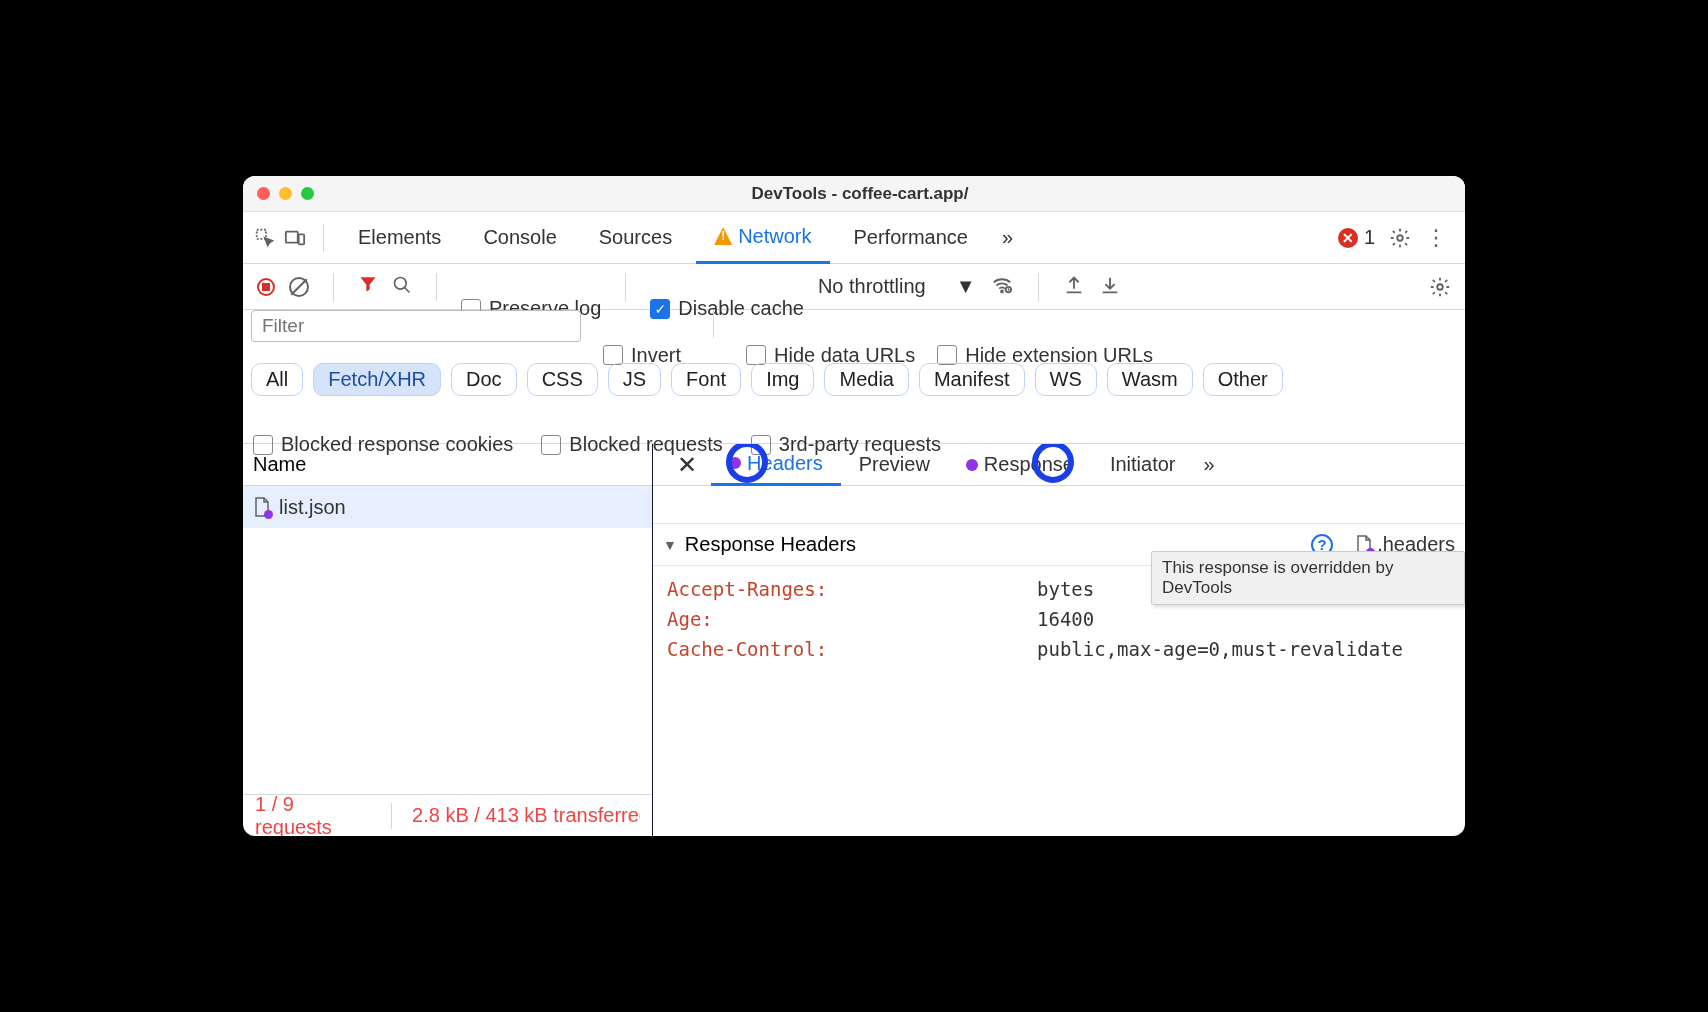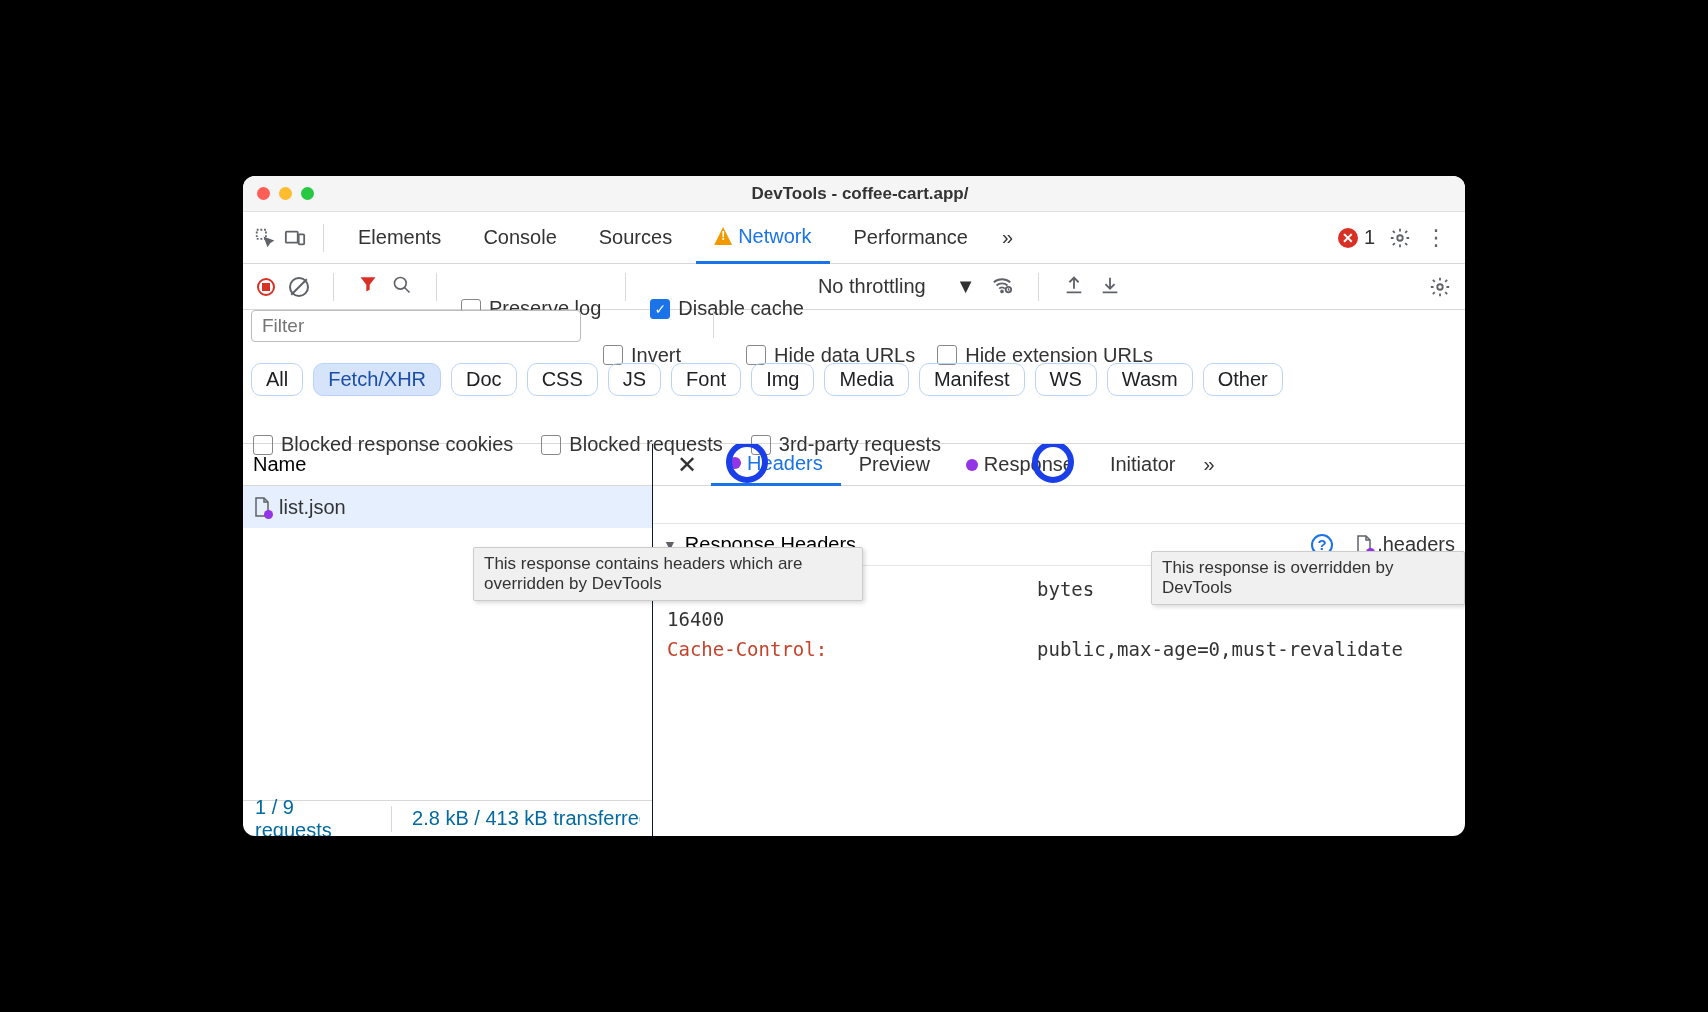--- a/index.html
+++ b/index.html
@@ -119,21 +119,21 @@
   border-right: 1px solid #0f172a;
   display: flex;
   flex-direction: column;
 }
 .name-hdr { height: 42px; display: flex; align-items: center; padding: 0 10px; font-size: 20px; border-bottom: 1px solid #d8d8d8; }
 .file-row { height: 42px; display: flex; align-items: center; padding: 0 10px; gap: 8px; background: #e5effd; font-size: 20px; color: #333; }
 .file-icon { width: 18px; height: 20px; position: relative; }
 .file-icon svg { width: 18px; height: 20px; }
 .file-dot { position: absolute; bottom: -2px; right: -2px; width: 9px; height: 9px; border-radius: 50%; background: #9334e6; }
 .left-spacer { flex: 1; }
-.status-bar { height: 36px; border-top: 1px solid #d8d8d8; display: flex; align-items: center; padding: 0 12px; gap: 20px; font-size: 20px; color: #0369a1; }
+.status-bar { height: 42px; border-top: 1px solid #d8d8d8; display: flex; align-items: center; padding: 0 12px; gap: 20px; font-size: 20px; color: #ef4444; }
 .status-sep { width: 1px; height: 26px; background: #d8d8d8; }
 
 .right-pane { flex: 1; display: flex; flex-direction: column; position: relative; }
 .detail-tabs { height: 42px; display: flex; align-items: center; border-bottom: 1px solid #d8d8d8; gap: 0; padding: 0 10px; }
 .close-x { font-size: 24px; color: #333; padding: 0 14px; cursor: pointer; }
 .dtab { font-size: 20px; padding: 8px 18px; color: #333; cursor: pointer; display: flex; align-items: center; gap: 6px; height: 42px; position: relative; }
 .dtab.active { color: #1a73e8; border-bottom: 3px solid #1a73e8; }
 .override-dot { width: 12px; height: 12px; border-radius: 50%; background: #9334e6; }
 .circle-highlight { position: absolute; width: 42px; height: 42px; border: 6px solid #1a3ee8; border-radius: 50%; top: -3px; }
 .ch1 { left: 73px; }
@@ -377,27 +377,27 @@
           </div>
           <span class="hdr-link">.headers</span>
         </div>
       </div>
       <div class="hdr-table">
         <div class="hdr-row">
           <div class="hdr-key">Accept-Ranges:</div>
           <div class="hdr-val">bytes</div>
         </div>
         <div class="hdr-row">
+          <div class="hdr-key">Age:</div>
           <div class="hdr-val">16400</div>
         </div>
         <div class="hdr-row">
           <div class="hdr-key">Cache-Control:</div>
           <div class="hdr-val">public,max-age=0,must-revalidate</div>
         </div>
       </div>
     </div>
   </div>
 
-  <div class="tooltip tt1">This response contains headers which are overridden by DevTools</div>
   <div class="tooltip tt2">This response is overridden by DevTools</div>
   <div class="scrollbar-v"></div>
 
 </div>
 
 </body></html>

